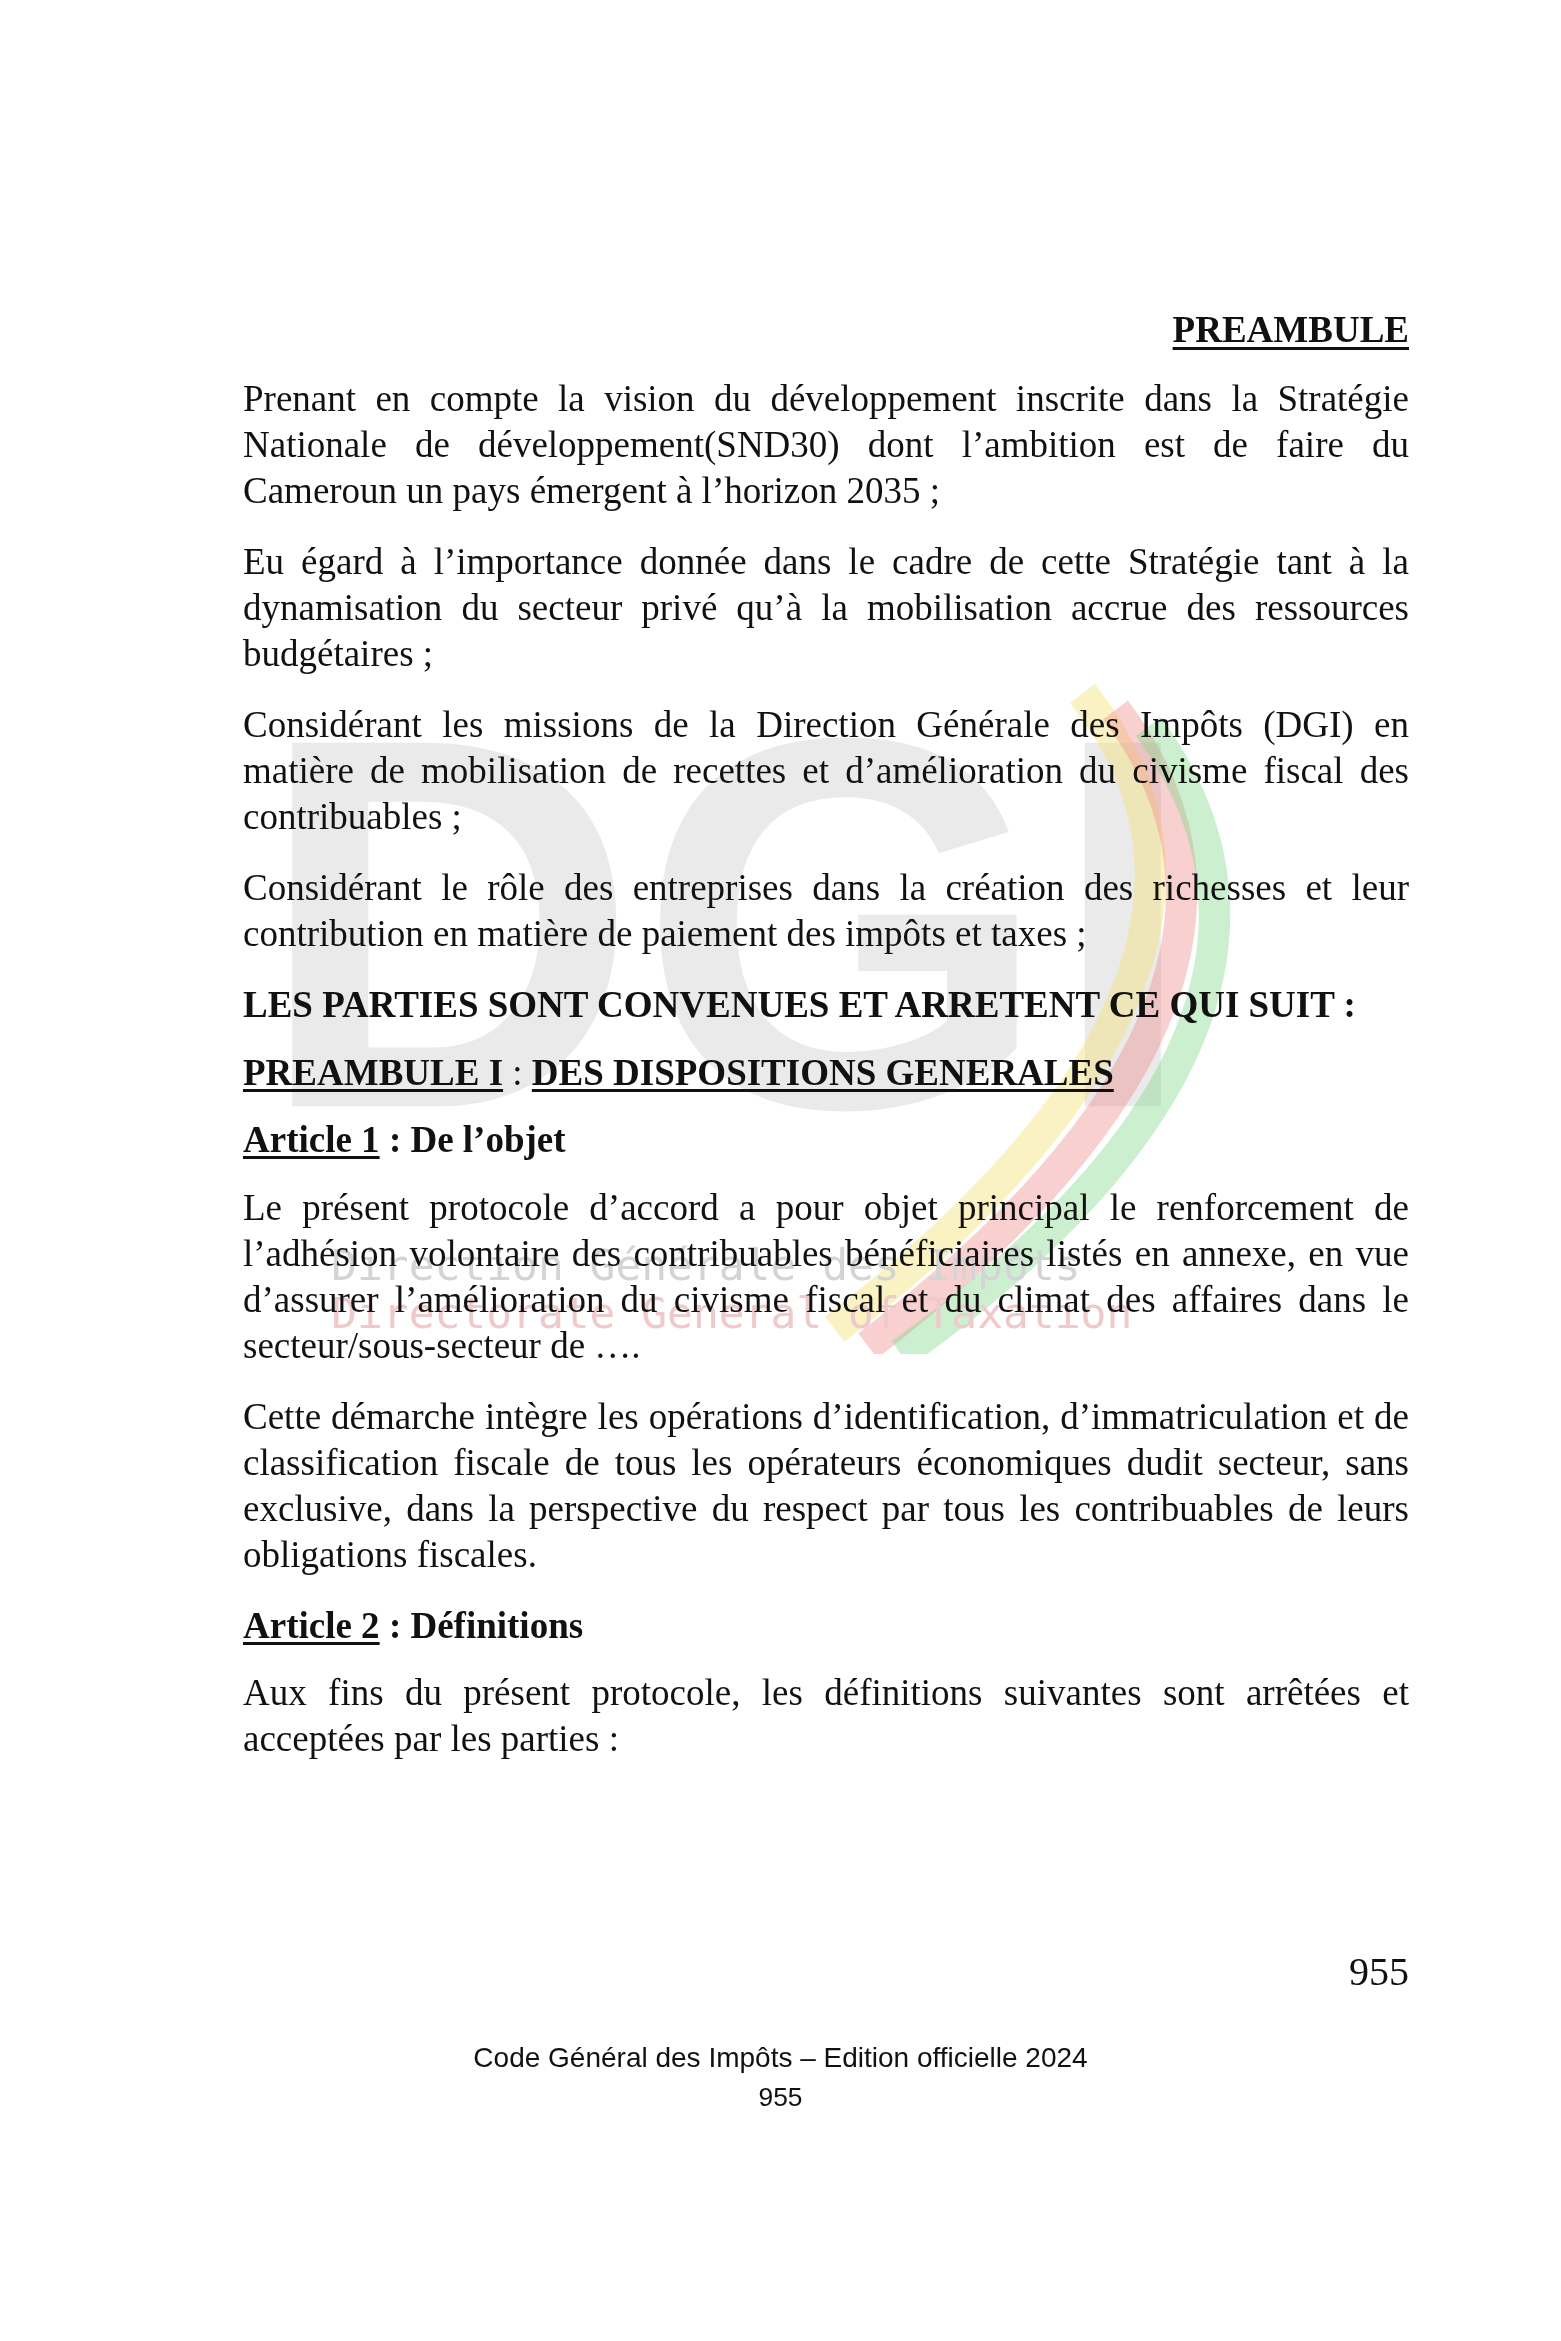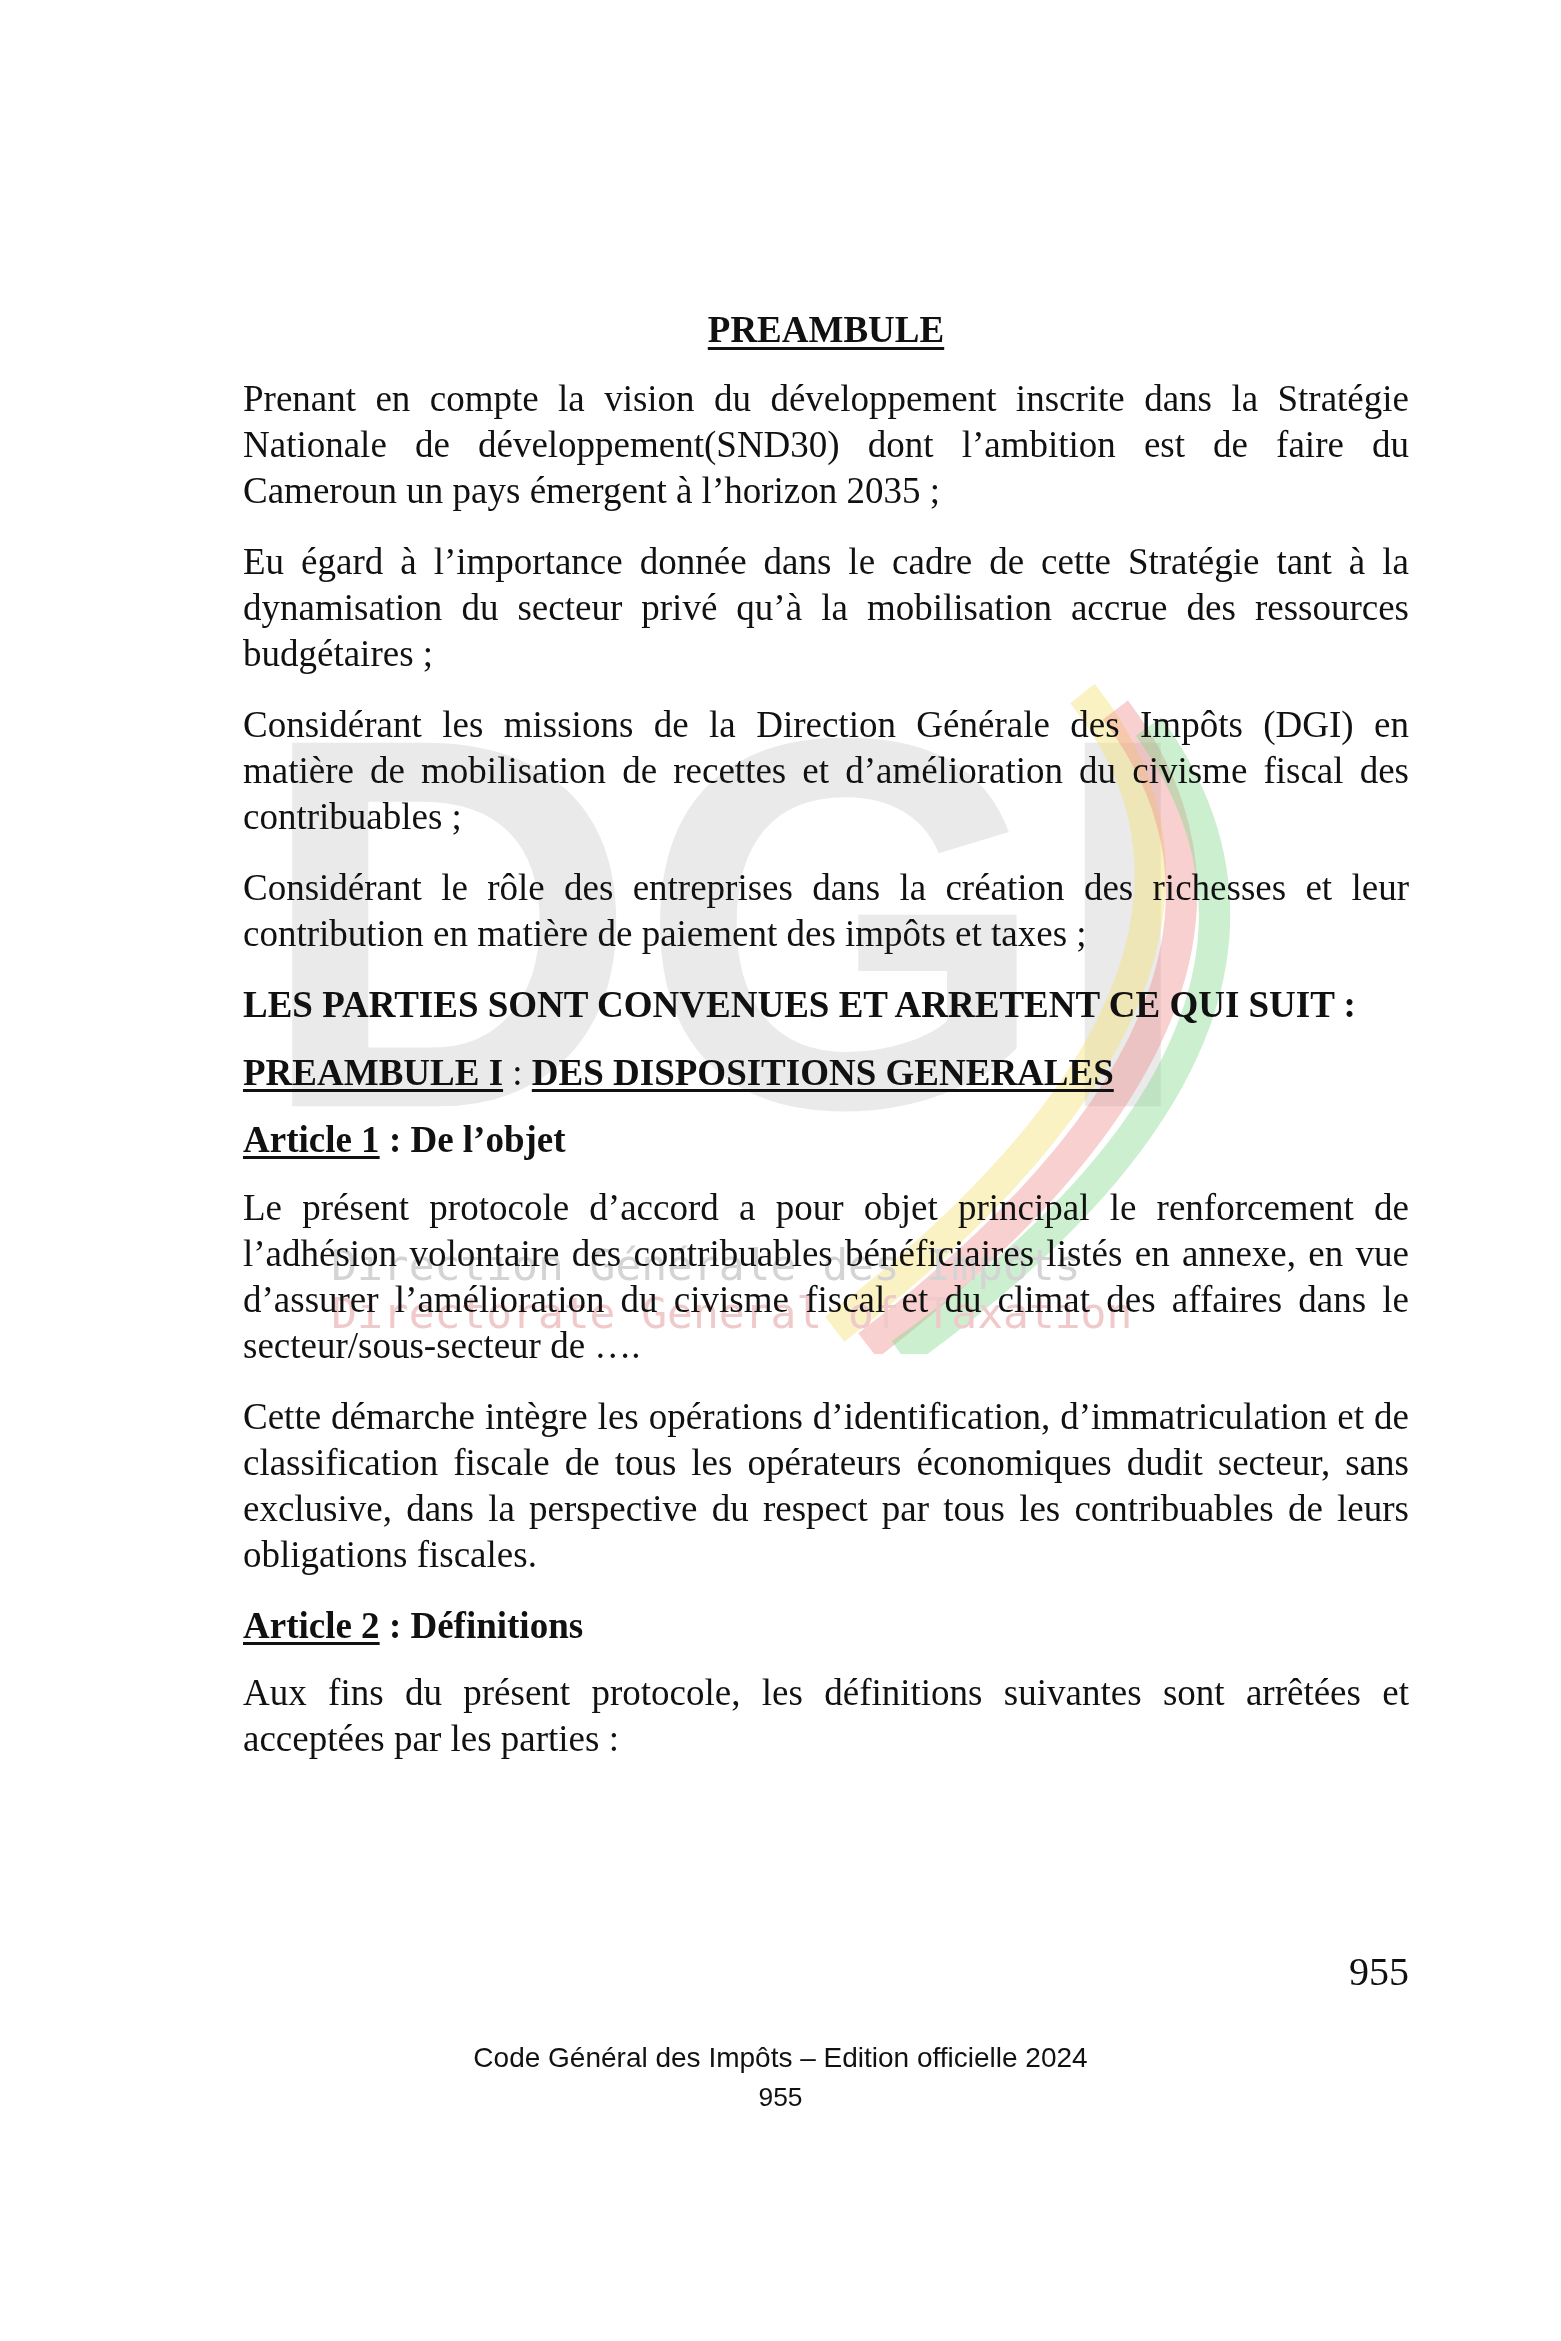--- a/index.html
+++ b/index.html
@@ -1,20 +1,20 @@
 <!DOCTYPE html>
 <html style="font-size:13.2px"><head>
 <meta charset="utf-8">
 <style>
   html, body { margin: 0; padding: 0; background: #ffffff; }
   body { width: 1561px; height: 2342px; position: relative; overflow: hidden; }
   .page { position: absolute; left: 0; top: 0; width: 1561px; height: 2342px; background: #fff; }
   .watermark { position: absolute; left: 240px; top: 644px; width: 1173px; height: 710px; pointer-events: none; }
   .content { position: absolute; left: 243px; top: 307px; width: 1166px; font-family: "Liberation Serif", serif; color: #111; font-size: 37px; line-height: 46px; }
-  .title { text-align: center; font-weight: bold; text-decoration: underline; text-decoration-thickness: 2.5px; text-underline-offset: 5px; margin: 0 0 23px 0; font-size: 37px; }
+  .title { text-align: right; font-weight: bold; text-decoration: underline; text-decoration-thickness: 2.5px; text-underline-offset: 5px; margin: 0 0 23px 0; font-size: 37px; }
   p { margin: 0 0 25px 0; text-align: justify; font-family: Liberation Serif, serif; }
   .strong { font-weight: bold; margin: 0 0 21.5px 0; }
   .u { text-decoration: underline; text-decoration-thickness: 2.5px; text-underline-offset: 4.1px; }
   .pagenum { position: absolute; right: 152px; top: 1948px; font-family: "Liberation Serif", serif; font-size: 40px; color: #111; }
   .footer { position: absolute; left: 0; width: 1561px; text-align: center; font-family: "Liberation Sans", sans-serif; color: #111; }
   .footer1 { top: 2042px; font-size: 28px; }
   .footer2 { top: 2082px; font-size: 26.4px; }
 </style>
 </head>
 <body>

